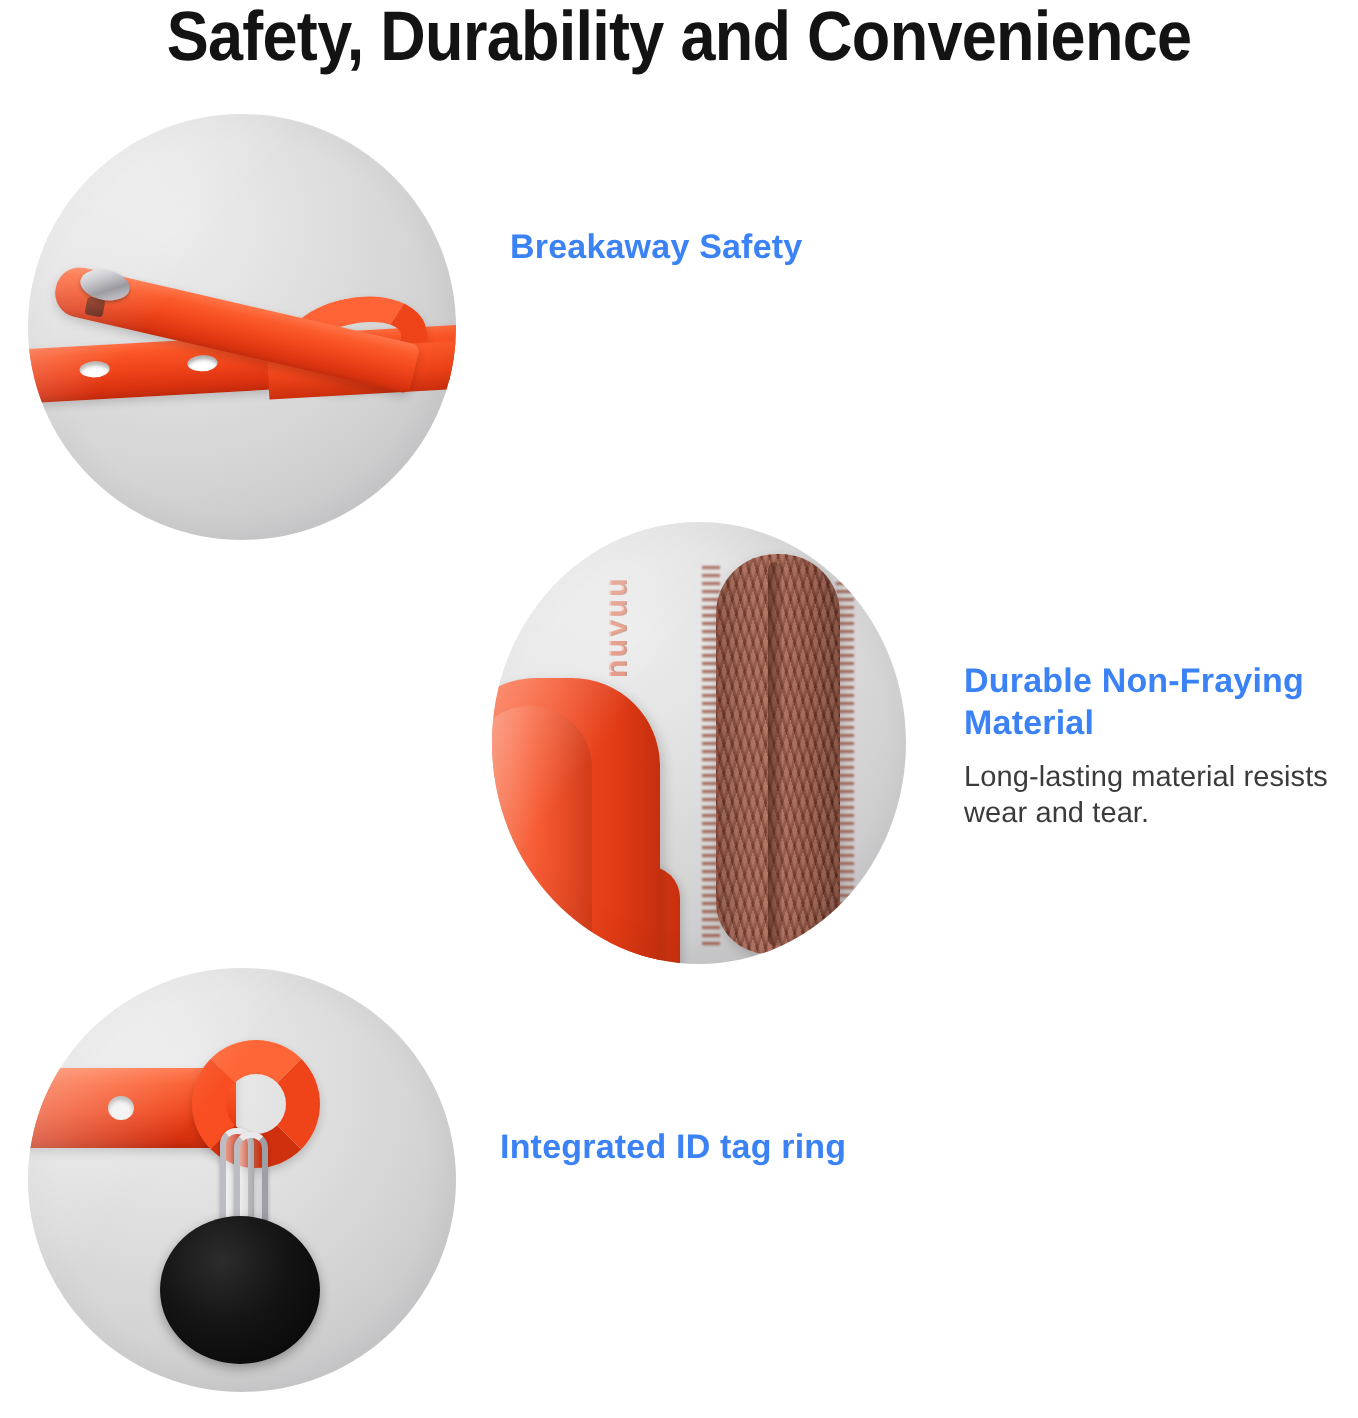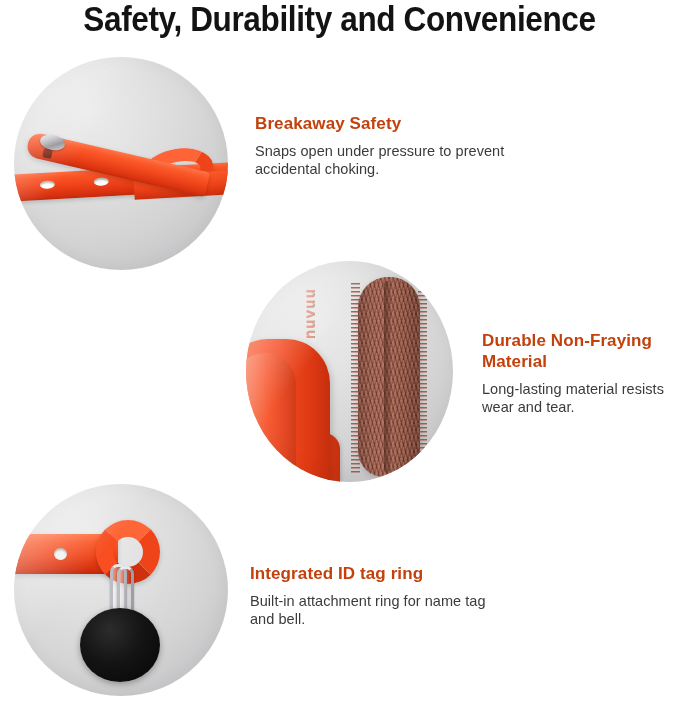--- a/index.html
+++ b/index.html
@@ -293,21 +293,21 @@
     background: radial-gradient(circle at 38% 30%, #2c2c2c 0%, #141414 45%, #050505 100%);
     box-shadow: 0 2px 6px rgba(0,0,0,0.32);
   }
 
   
   .feature-text { position: absolute; }
   .feature-heading {
     margin: 0;
     font-size: 17px;
     font-weight: 700;
-    color: #c2410c;
+    color: #3b82f6;
     letter-spacing: 0.1px;
     line-height: 21px;
   }
   .feature-body {
     margin: 9px 0 0 0;
     font-size: 14.5px;
     font-weight: 400;
     color: #3b3b3b;
     line-height: 17.5px;
     letter-spacing: 0.05px;
@@ -331,21 +331,20 @@
   <div class="p1-loop"></div>
   <div class="p1-loop-cover"></div>
   <div class="p1-strap-angle"></div>
   <div class="p1-snap-post"></div>
   <div class="p1-snap"></div>
   <div class="vignette"></div>
 </div>
 
 <div class="feature-text" id="text-breakaway">
   <p class="feature-heading">Breakaway Safety</p>
-  <p class="feature-body">Snaps open under pressure to prevent accidental choking.</p>
 </div>
 
 <div class="photo" id="photo-material">
   <div class="p2-tab"></div>
   <div class="p2-silicone">
     <div class="p2-silicone-inner"></div>
   </div>
   <div class="p2-emboss">nuvuu</div>
   <div class="p2-nylon"></div>
   <div class="p2-nylon-gap"></div>
@@ -364,14 +363,13 @@
   </div>
   <div class="p3-ring"></div>
   <div class="p3-splitring r1"></div>
   <div class="p3-splitring r2"></div>
   <div class="p3-tag"></div>
   <div class="vignette"></div>
 </div>
 
 <div class="feature-text" id="text-ring">
   <p class="feature-heading">Integrated ID tag ring</p>
-  <p class="feature-body">Built-in attachment ring for name tag and bell.</p>
 </div>
 
 </body></html>

